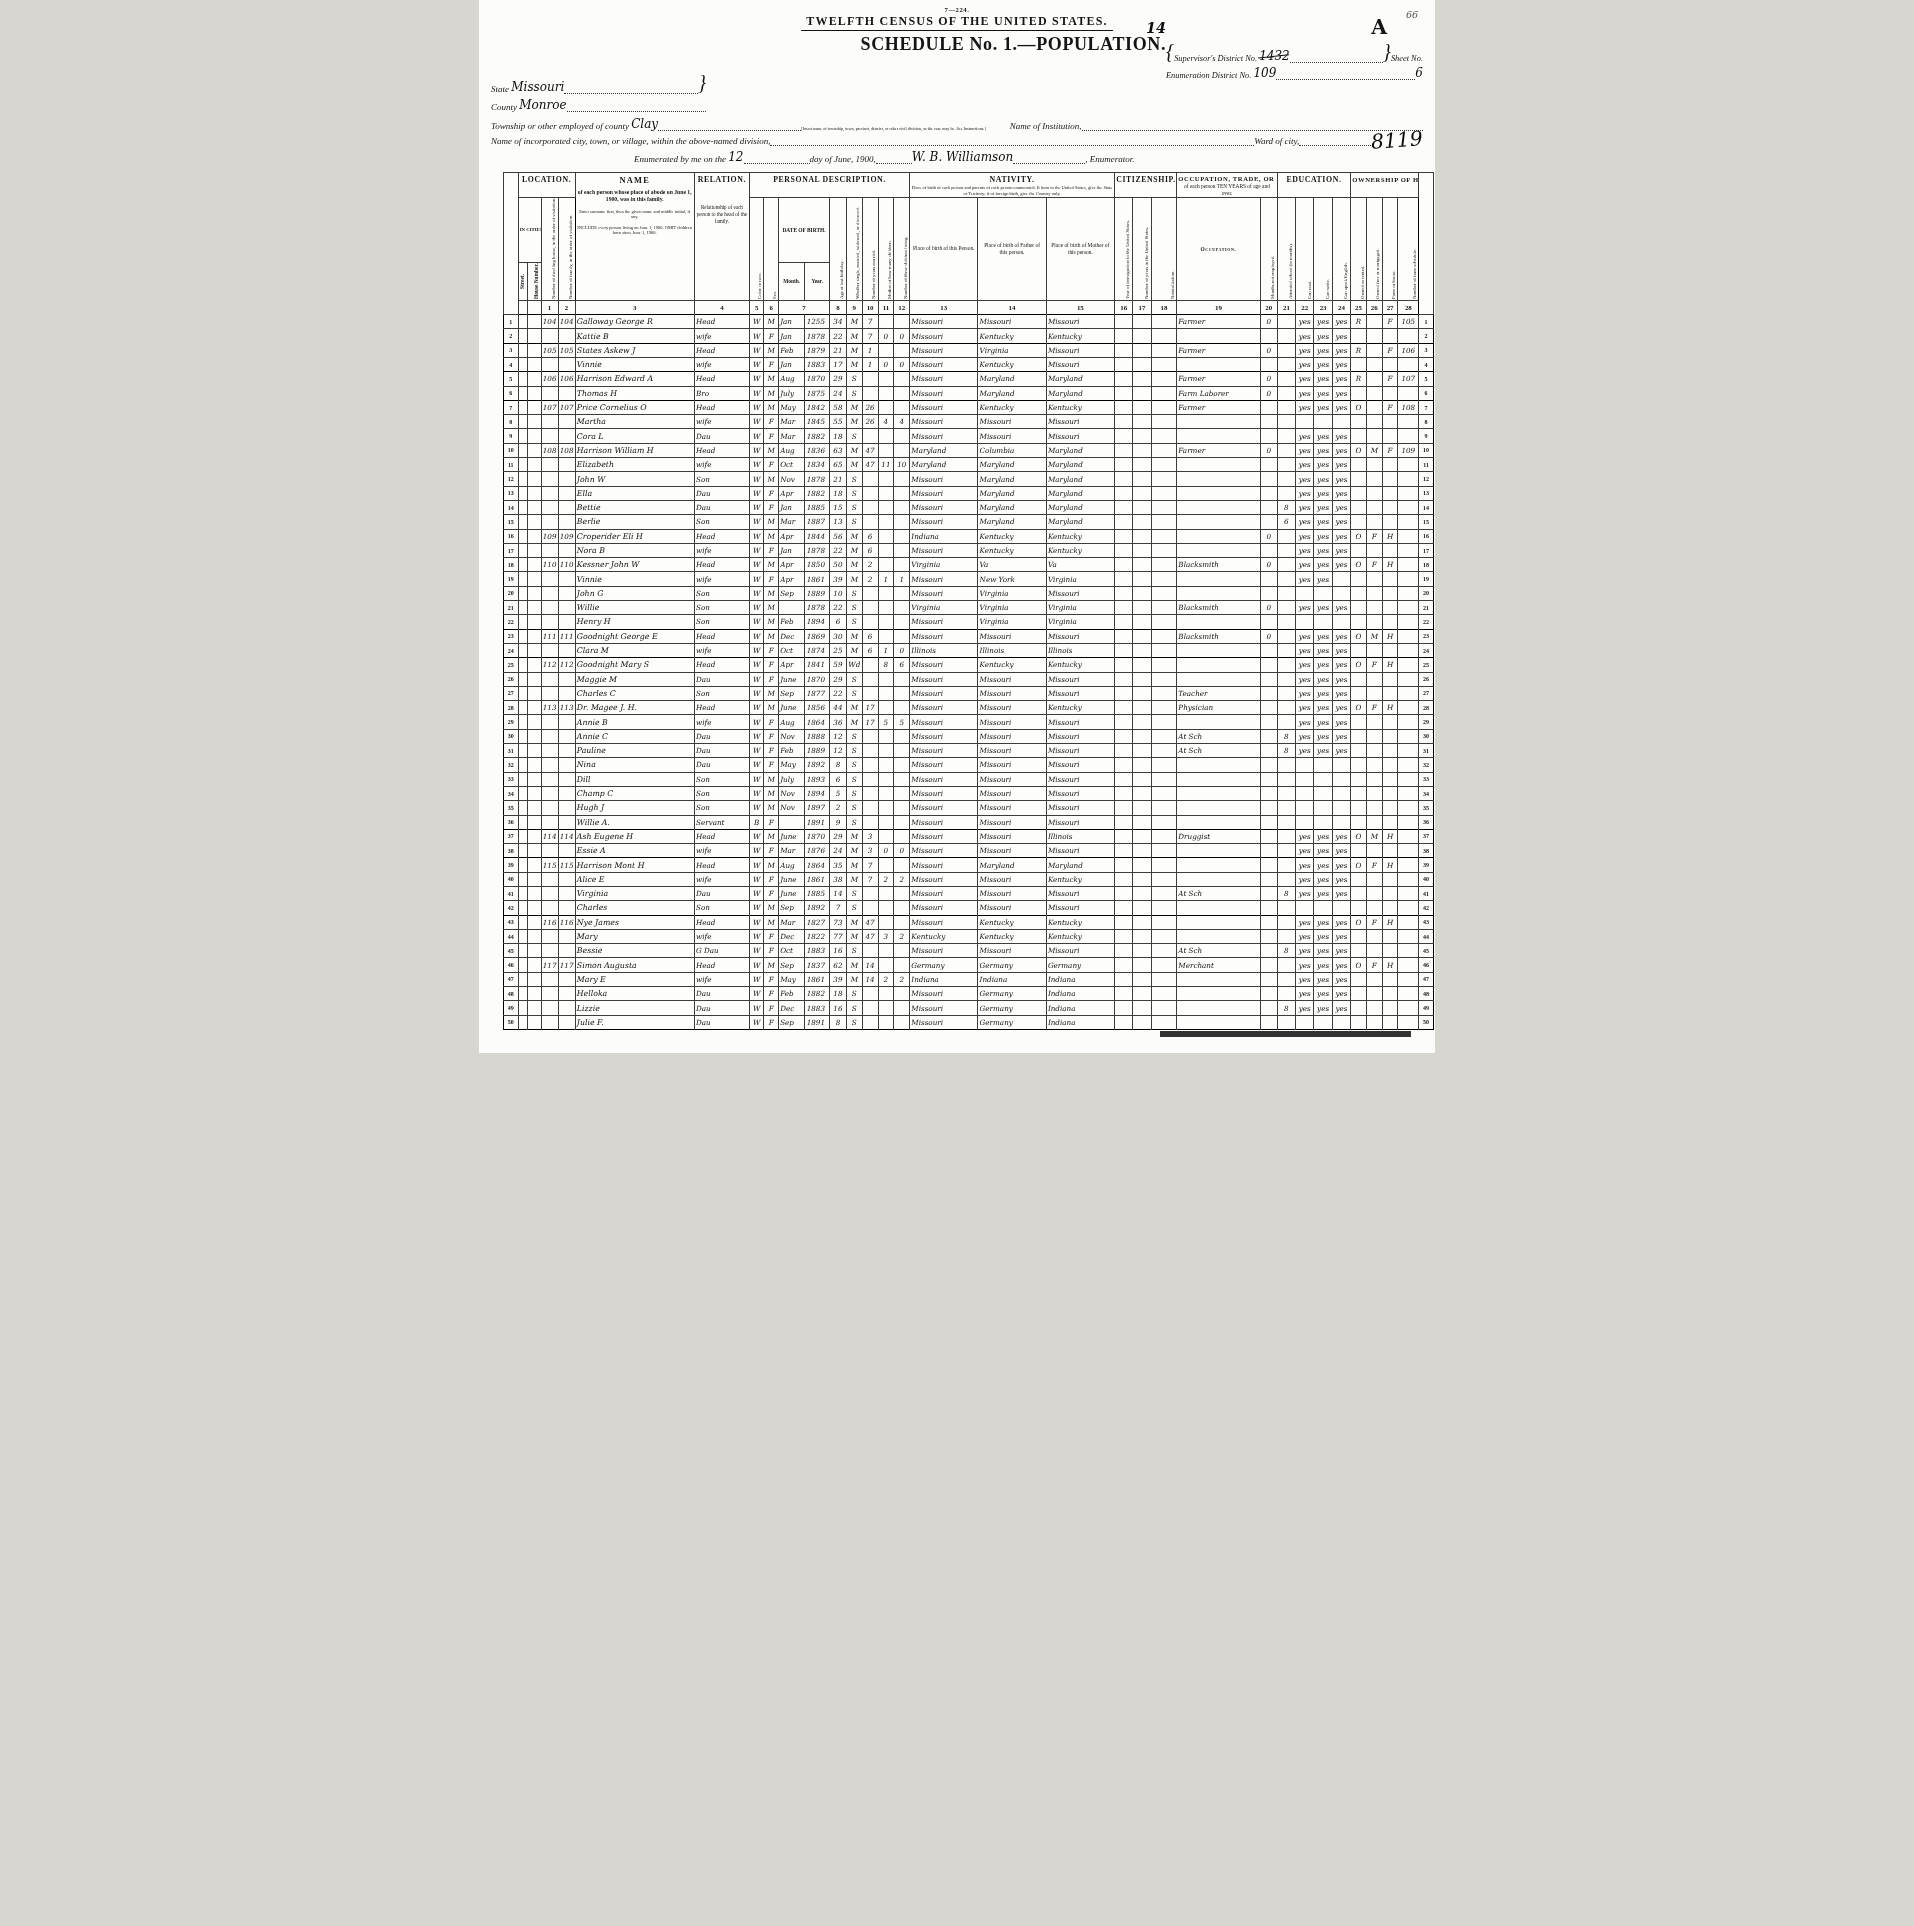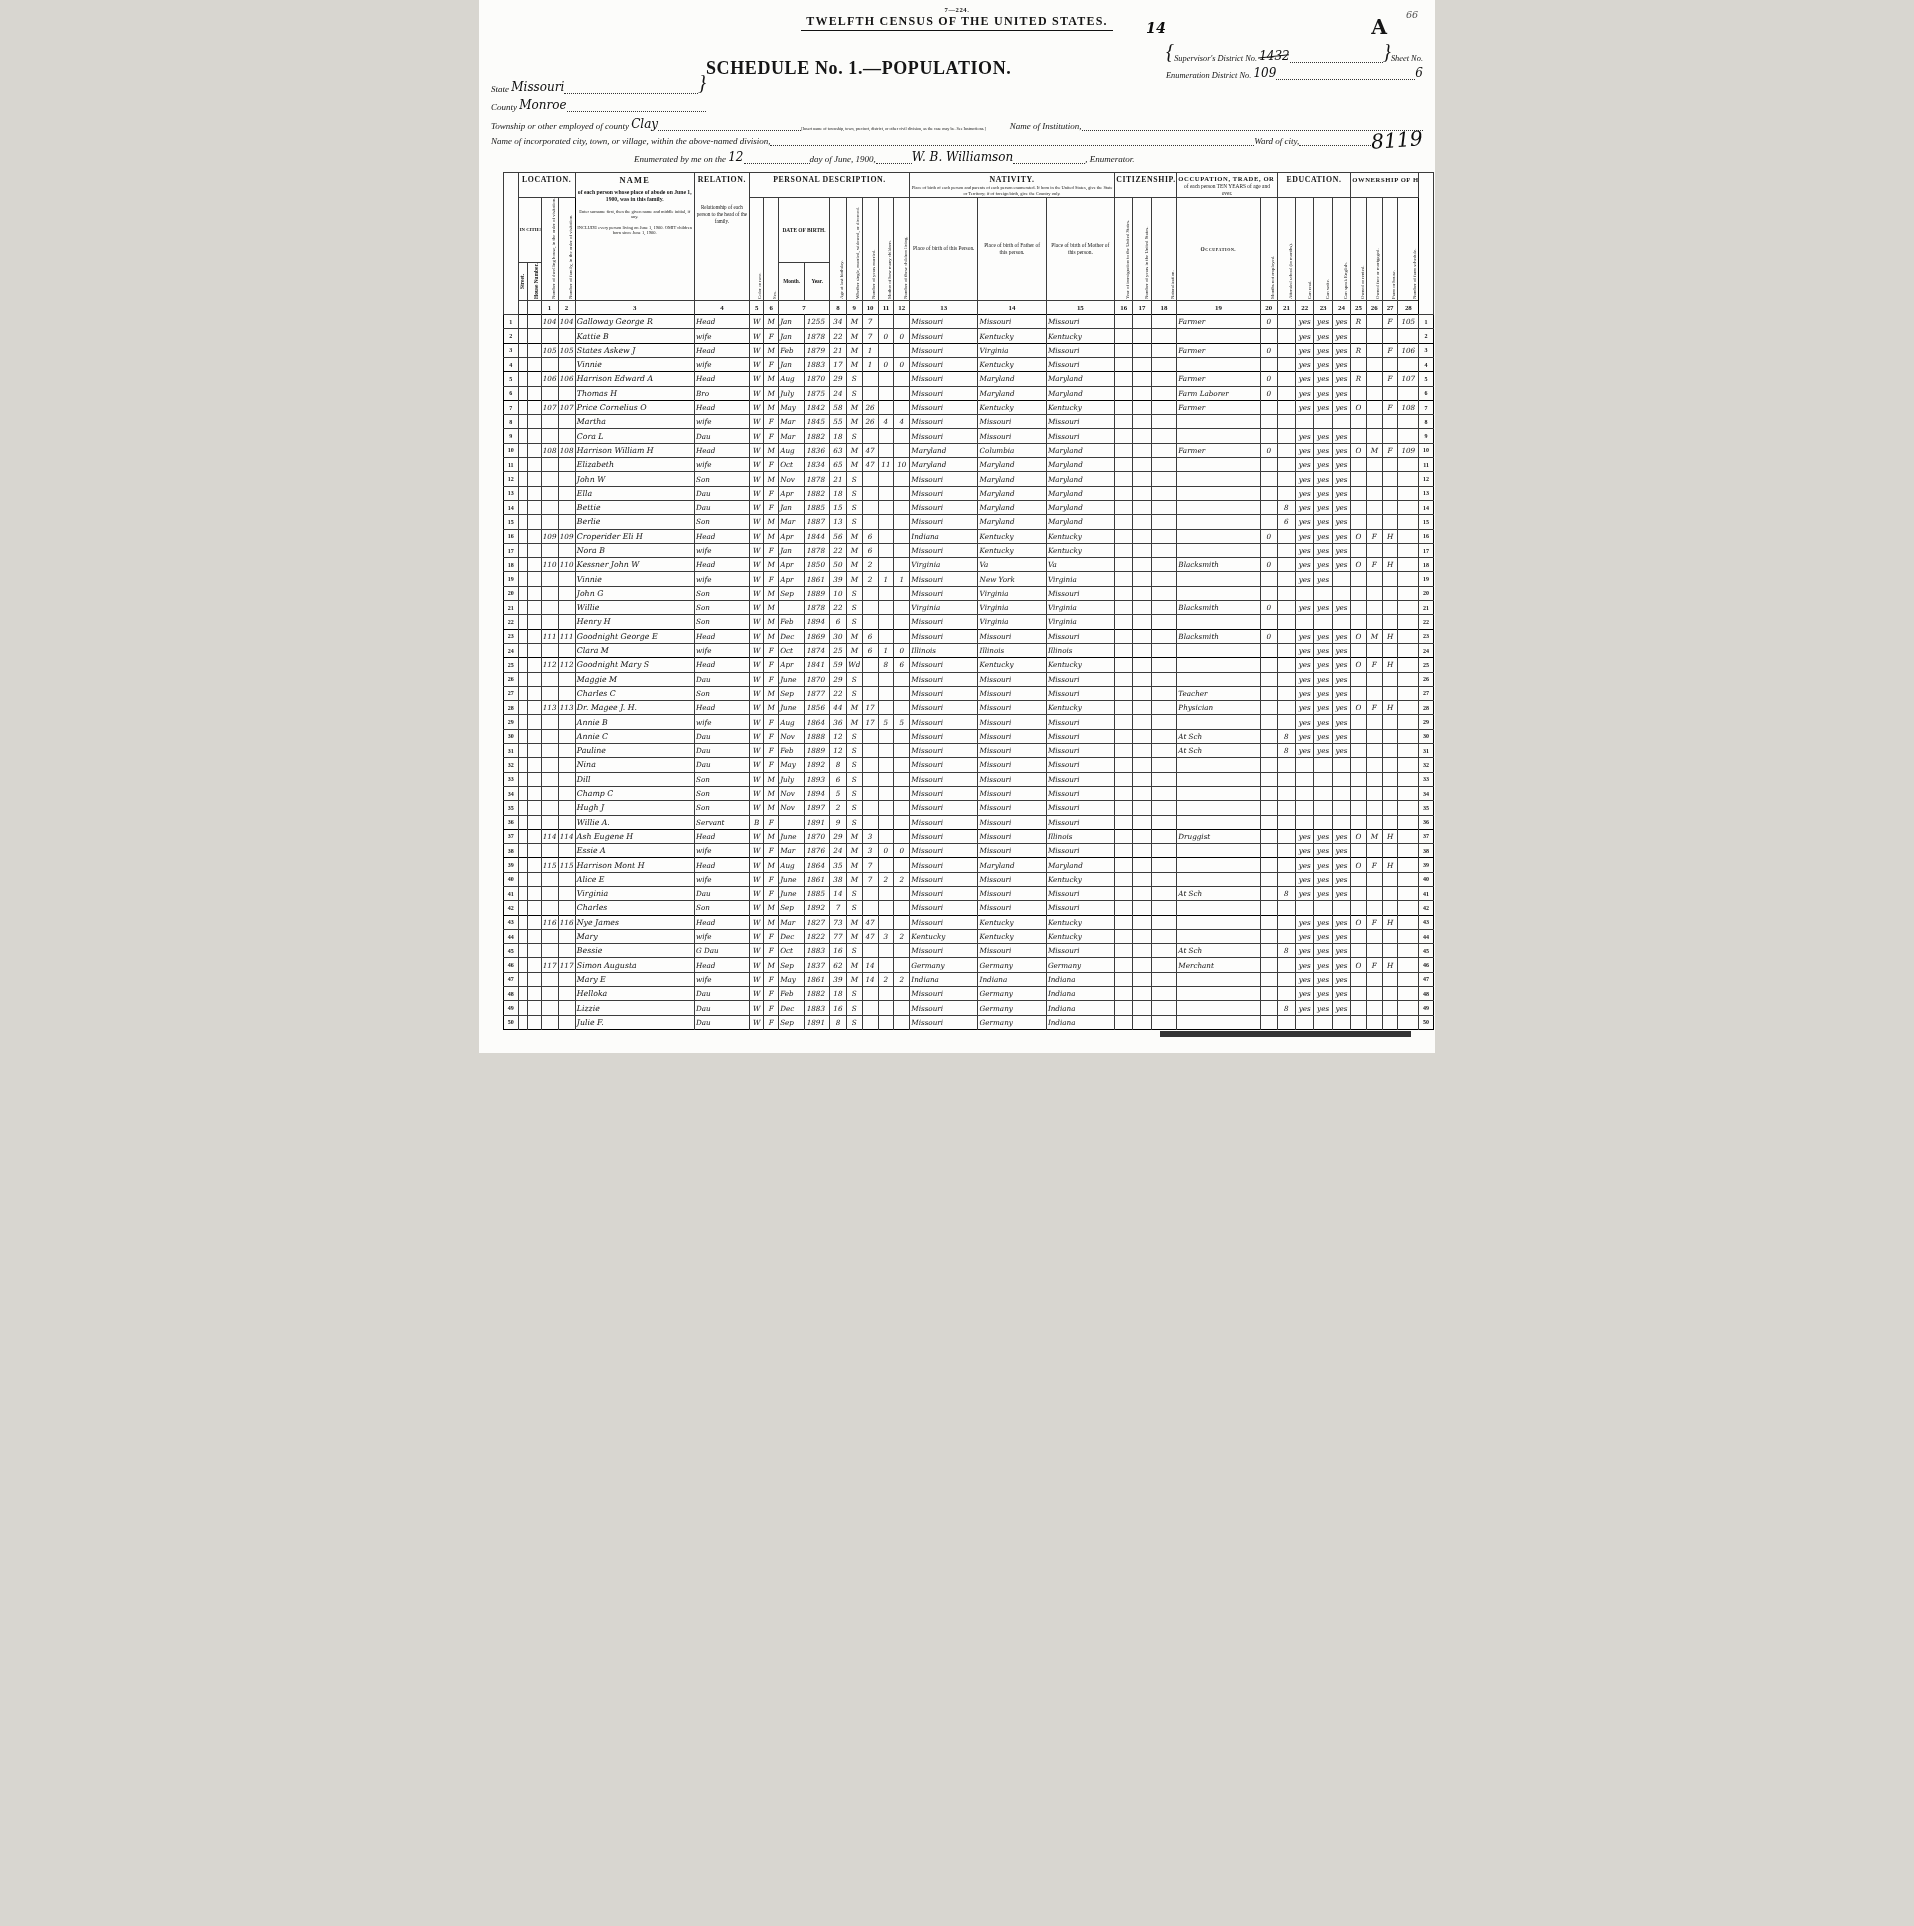--- a/index.html
+++ b/index.html
@@ -8,21 +8,21 @@
   
   .fh-formno{text-align:center;font-size:6.6px;font-weight:bold;letter-spacing:0.6px;}
   .fh-titlerow{position:relative;text-align:center;margin-top:1.2px;}
   .fh-title{font-size:12px;font-weight:bold;letter-spacing:1.2px;display:inline-block;border-bottom:1.2px solid #111;padding:0 4.8px 1.2px 4.8px;}
   .stamp14{position:absolute;right:257px;top:6px;font-size:14.3px;font-weight:bold;font-family:"DejaVu Serif",serif;}
   .sheetA{position:absolute;right:36px;top:1.2px;font-size:20.3px;font-weight:bold;font-family:"DejaVu Serif",serif;}
   .pencil66{position:absolute;right:4.8px;top:-4.8px;font-size:9.6px;color:#555;font-style:italic;font-family:"DejaVu Serif",serif;}
   .fh-mid{display:flex;margin-top:2.4px;}
   .fh-left{width:215px;font-style:italic;font-size:9px;margin-top:32px;}
   .fh-left .frow{display:flex;align-items:flex-end;margin-top:4.8px;}
-  .fh-center{flex:1;text-align:left;margin-top:24px;}
+  .fh-center{flex:1;text-align:right;}
   .schedule{font-size:18px;font-weight:bold;letter-spacing:0.6px;}
   .fh-right{width:257px;font-style:italic;font-size:8.4px;padding-top:2.4px;}
   .fh-right .drow{display:flex;align-items:flex-end;margin-top:3.6px;}
   .hw{font-family:"DejaVu Serif",serif;font-style:italic;color:#0d0d0d;}
   .hwbig{font-size:12px;}
   .wline{flex:1;border-bottom:0.6px dotted #333;min-height:8.4px;}
   .brace{font-size:20.3px;font-weight:300;}
   .strike{position:relative;}
   .strike::after{content:"";position:absolute;left:-1.2px;right:1.2px;top:55%;border-top:1.2px solid #111;transform:rotate(-6deg);}
   .fh-line{display:flex;align-items:flex-end;font-style:italic;font-size:9px;margin-top:4.2px;}

